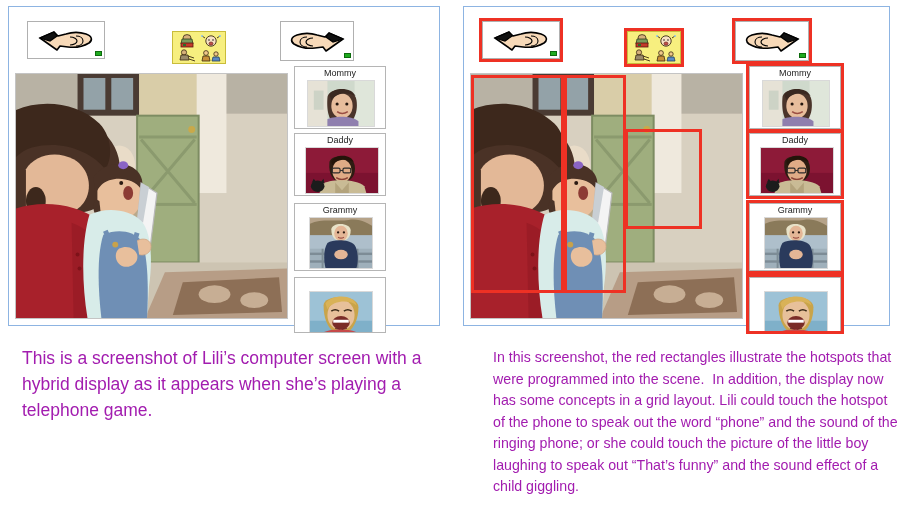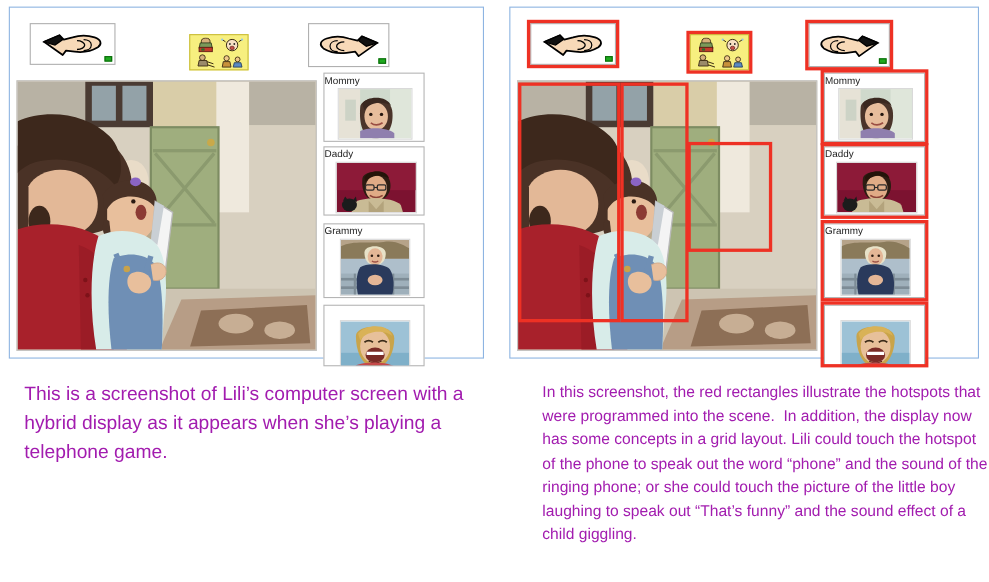--- a/index.html
+++ b/index.html
@@ -89,20 +89,21 @@
   .gcard {
     position: absolute;
     background: #ffffff;
     border: 1px solid #b5b5b5;
     box-sizing: border-box;
     overflow: hidden;
   }
   .gcard .gcard-label {
     position: absolute;
     left: 0; right: 0; top: 1px;
+    text-align: center;
     font-size: 9px;
     color: #222;
     line-height: 11px;
     font-family: "Liberation Sans", sans-serif;
     white-space: nowrap;
   }
   .gcard .gcard-photo {
     position: absolute;
     overflow: hidden;
     border: 1px solid #d9d9d9;

